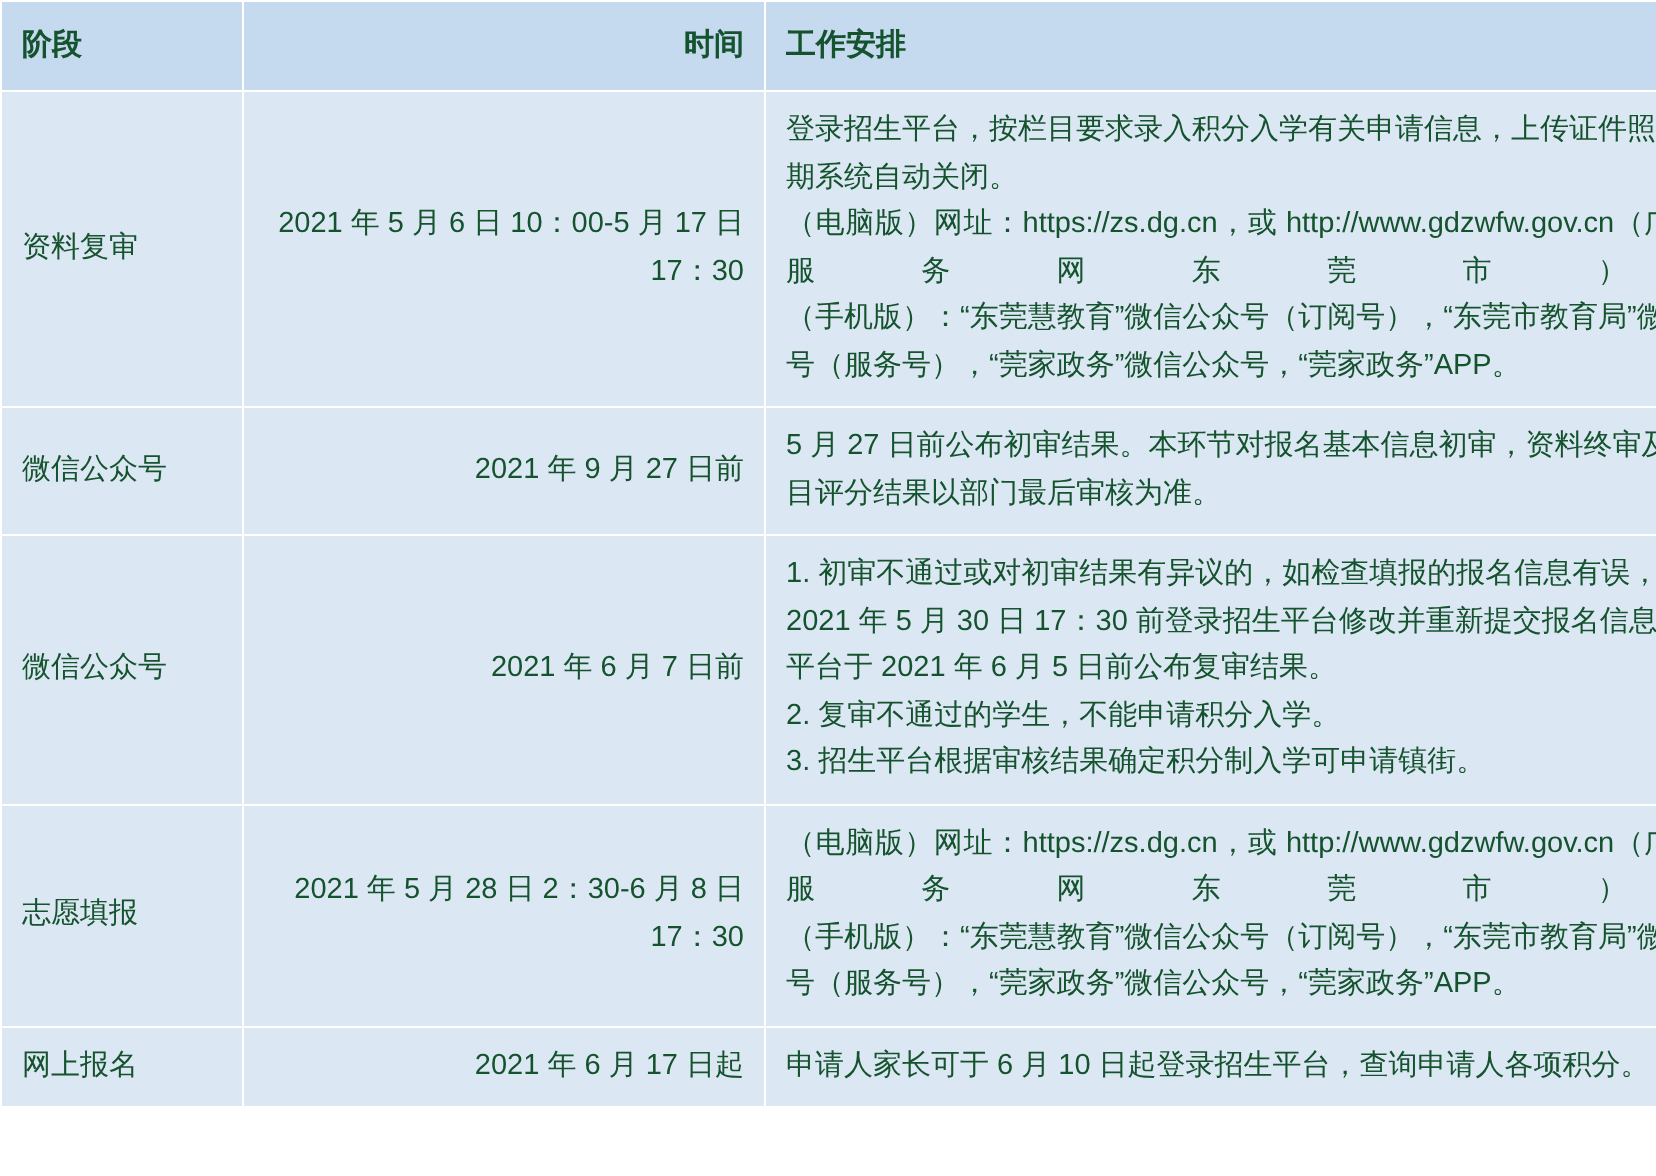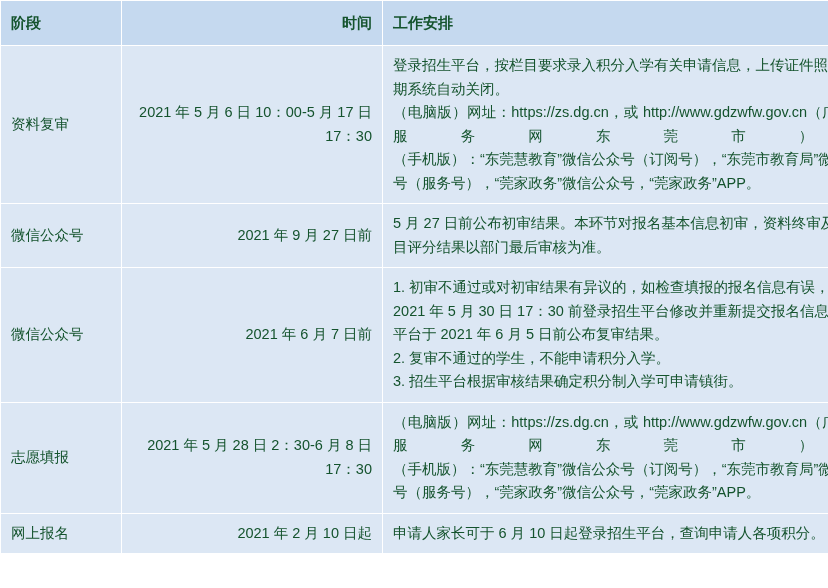--- a/index.html
+++ b/index.html
@@ -120,21 +120,21 @@
       <td class="col-arrange">
         <span class="arrange-lines">
           <span class="arrange-line justify-line">（电脑版）网址：https://zs.dg.cn，或 http://www.gdzwfw.gov.cn（广东政务服务网东莞市）；</span>
           <span class="arrange-line">（手机版）：“东莞慧教育”微信公众号（订阅号），“东莞市教育局”微信公众号（服务号），“莞家政务”微信公众号，“莞家政务”APP。</span>
         </span>
       </td>
     </tr>
 
     <tr class="body-row">
       <td class="col-stage cell-stage">网上报名</td>
-      <td class="col-time cell-time">2021 年 2 月 10 日起</td>
+      <td class="col-time cell-time">2021 年 6 月 17 日起</td>
       <td class="col-arrange">
         <span class="arrange-lines">
           <span class="arrange-line">申请人家长可于 6 月 10 日起登录招生平台，查询申请人各项积分。</span>
         </span>
       </td>
     </tr>
   </tbody>
 </table>
 
 </body></html>

